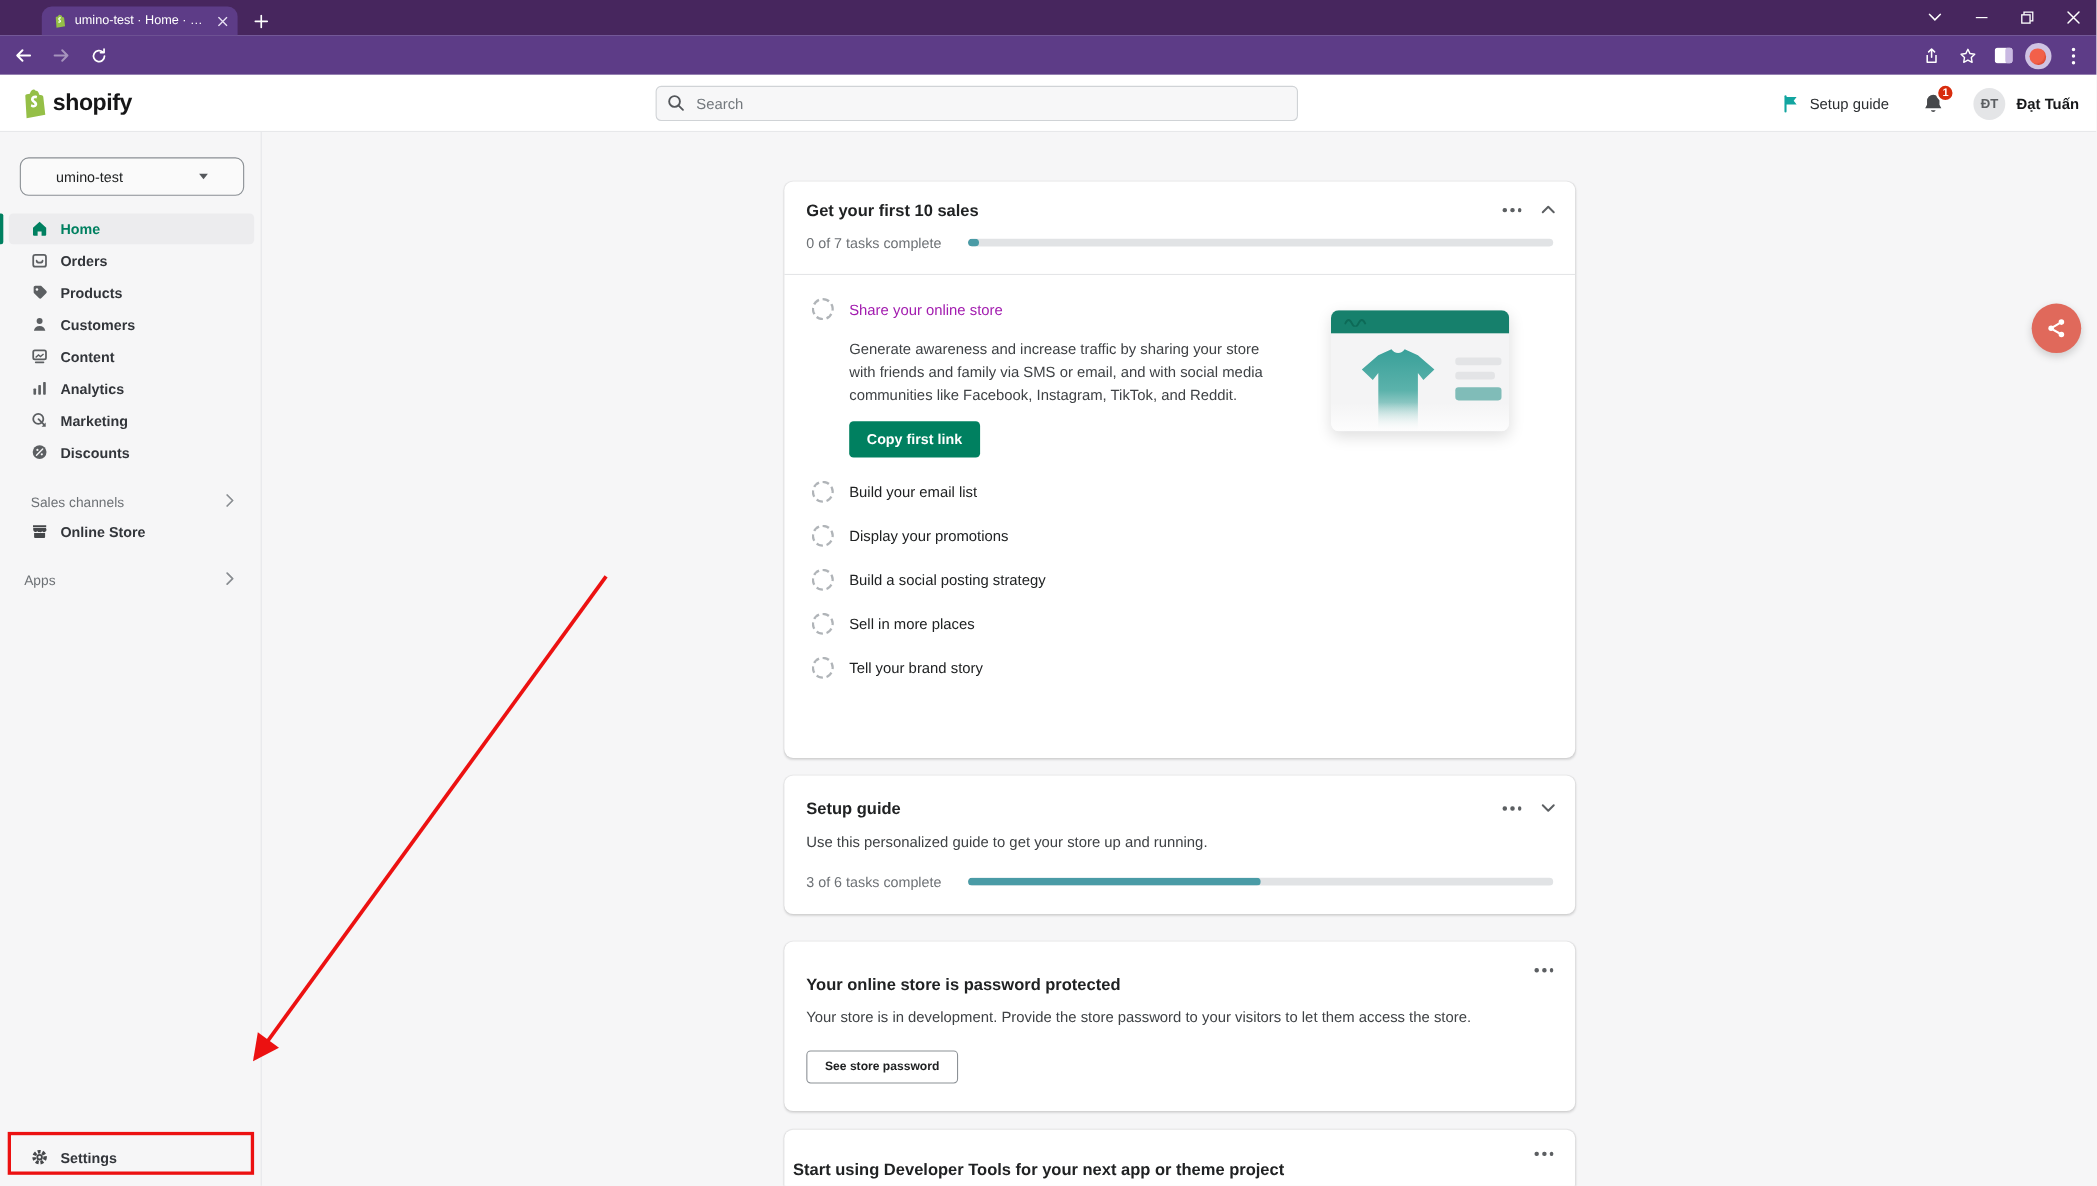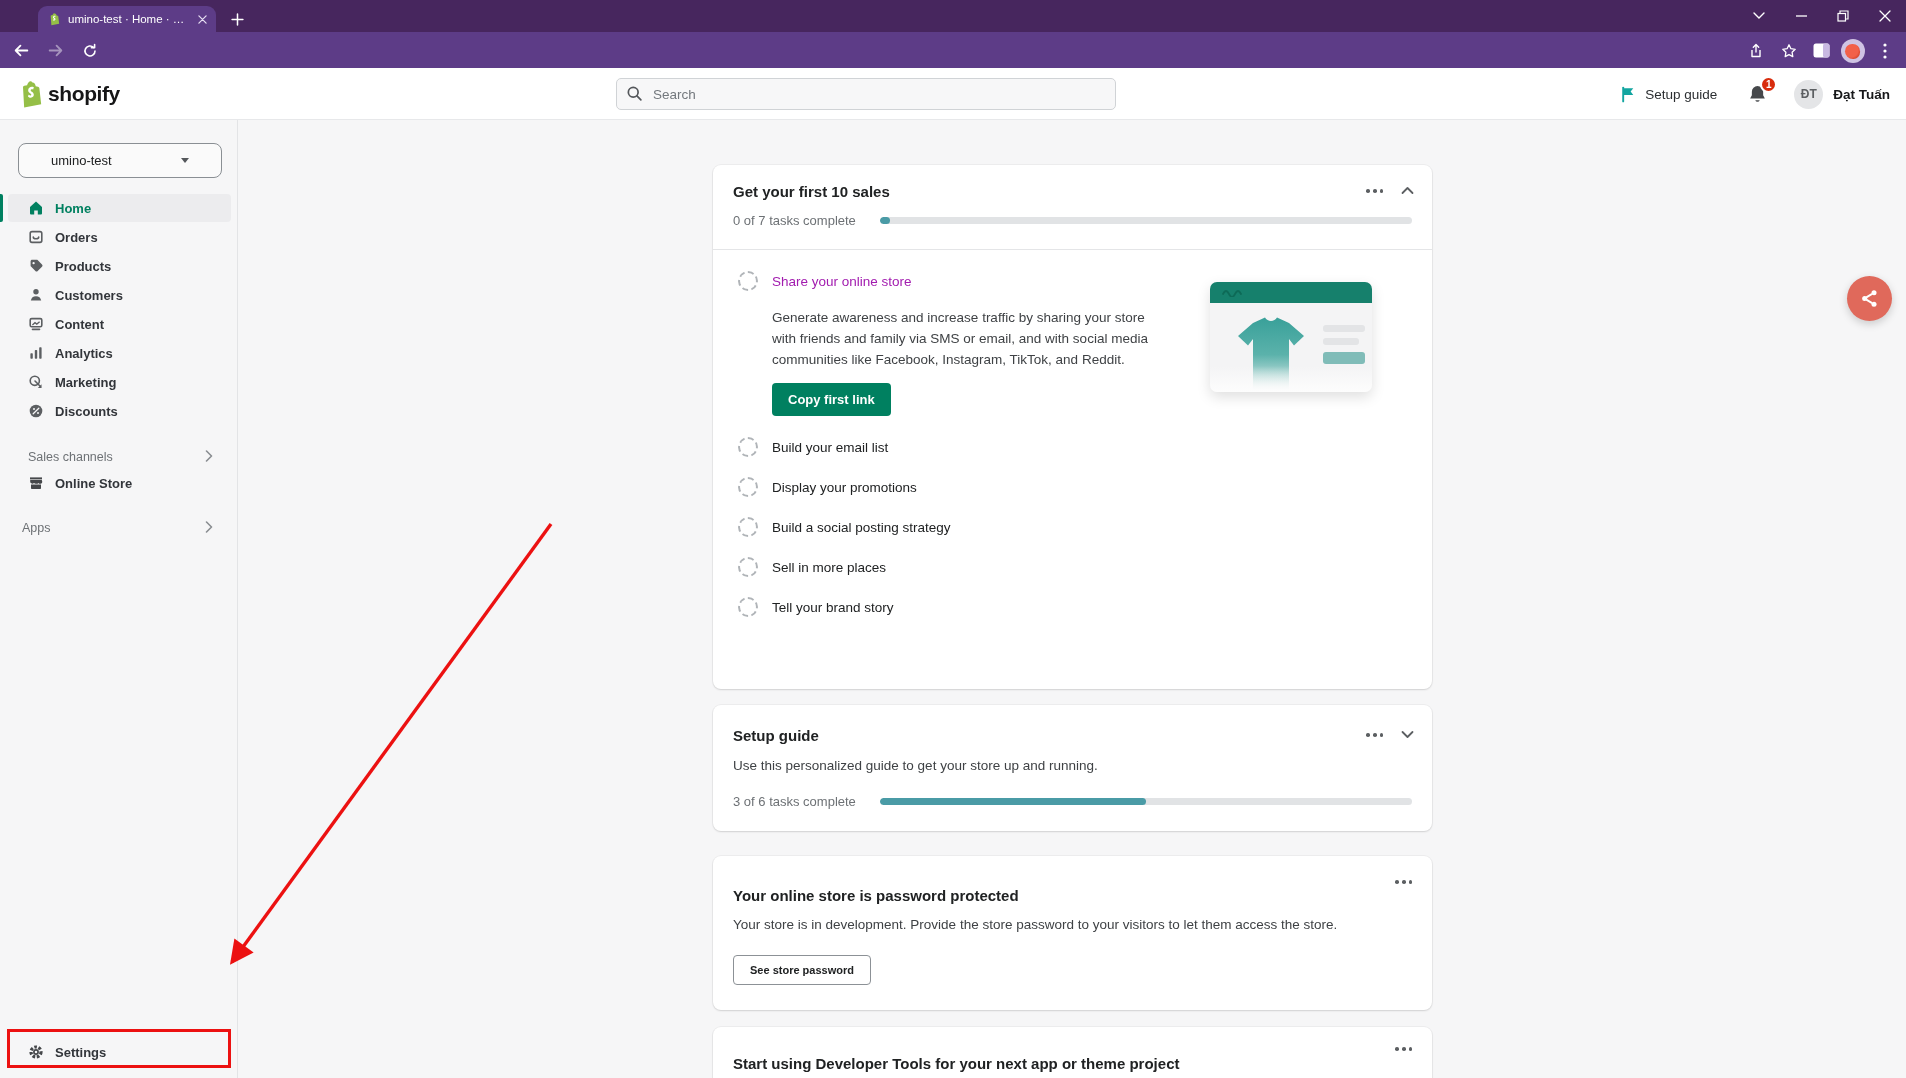--- a/index.html
+++ b/index.html
@@ -20,21 +20,21 @@
   .url .path { color:rgba(255,255,255,0.62); }
   .tool-right { position:absolute; right:8px; top:5px; display:flex; align-items:center; gap:6px; }
   .tr-btn { width:27px; height:27px; display:flex; align-items:center; justify-content:center; }
   .chrome-avatar { width:24px; height:24px; border-radius:50%; background:#cfc3e3; position:relative; overflow:hidden; }
   .chrome-avatar::after { content:""; position:absolute; left:4px; top:5px; width:15px; height:15px; border-radius:50% 50% 45% 55%; background:radial-gradient(circle at 40% 40%, #f2604a 0 55%, #b92a12 100%); }
 
   
   .shopify-header { position:absolute; left:0; top:68px; width:100%; height:52px; background:#fff; border-bottom:1px solid #e7e8ea; }
   .logo { position:absolute; left:16px; top:11px; display:flex; align-items:center; gap:5px; }
   .logo-text { font-size:21px; font-weight:700; letter-spacing:-0.4px; color:#161617; }
-  .search-wrap { position:absolute; left:616px; top:10px; width:500px; height:32px; }
+  .search-wrap { position:absolute; left:596px; top:10px; width:584px; height:32px; }
   .search-wrap input { width:100%; height:100%; border:1px solid #d0d3d6; background:#f7f7f8; border-radius:5px; padding:0 12px 0 36px; font-size:13.5px; color:#202223; outline:none; font-family:inherit; }
   .search-wrap input::placeholder { color:#73787d; }
   .search-icon-box { position:absolute; left:10px; top:7px; }
   .header-right { position:absolute; right:16px; top:0; height:52px; display:flex; align-items:center; }
   .setup-guide { display:flex; align-items:center; gap:8px; margin-right:30px; }
   .setup-guide-label { font-size:13.5px; color:#2b2e31; }
   .bell-wrap { position:relative; margin-right:26px; }
   .badge { position:absolute; top:-8px; right:-9px; min-width:17px; height:17px; background:#d82c0d; border:2px solid #fff; border-radius:50%; color:#fff; font-size:10px; font-weight:700; display:flex; align-items:center; justify-content:center; }
   .user-avatar { width:29px; height:29px; border-radius:50%; background:#e4e5e7; color:#5c5f62; font-size:12px; font-weight:700; display:flex; align-items:center; justify-content:center; margin-right:10px; }
   .user-name { font-size:13.5px; font-weight:700; color:#17181a; }
@@ -491,21 +491,21 @@
   </div>
 
   <div class="card" style="top:907px; height:120px;">
     <div class="card-actions" style="top:16px;">
       <button class="dots">
           <span></span>
           <span></span>
           <span></span>
         </button>
     </div>
-    <div class="card-title" style="position:absolute; left:20px; top:28px;">Start using Developer Tools for your next app or theme project</div>
+    <div class="card-title" style="position:absolute; left:8px; top:28px;">Start using Developer Tools for your next app or theme project</div>
   </div>
 </div>
 
 <svg class="anno-svg">
   <defs>
     <marker id="arrowhead" markerWidth="8" markerHeight="8" refX="6.5" refY="4" orient="auto">
       <path d="M0.5 0.5 L7.5 4 L0.5 7.5 Z" fill="#ec1111"></path>
     </marker>
   </defs>
   <line x1="551" y1="524" x2="232" y2="962" stroke="#ec1111" stroke-width="3.4" marker-end="url(#arrowhead)"></line>

